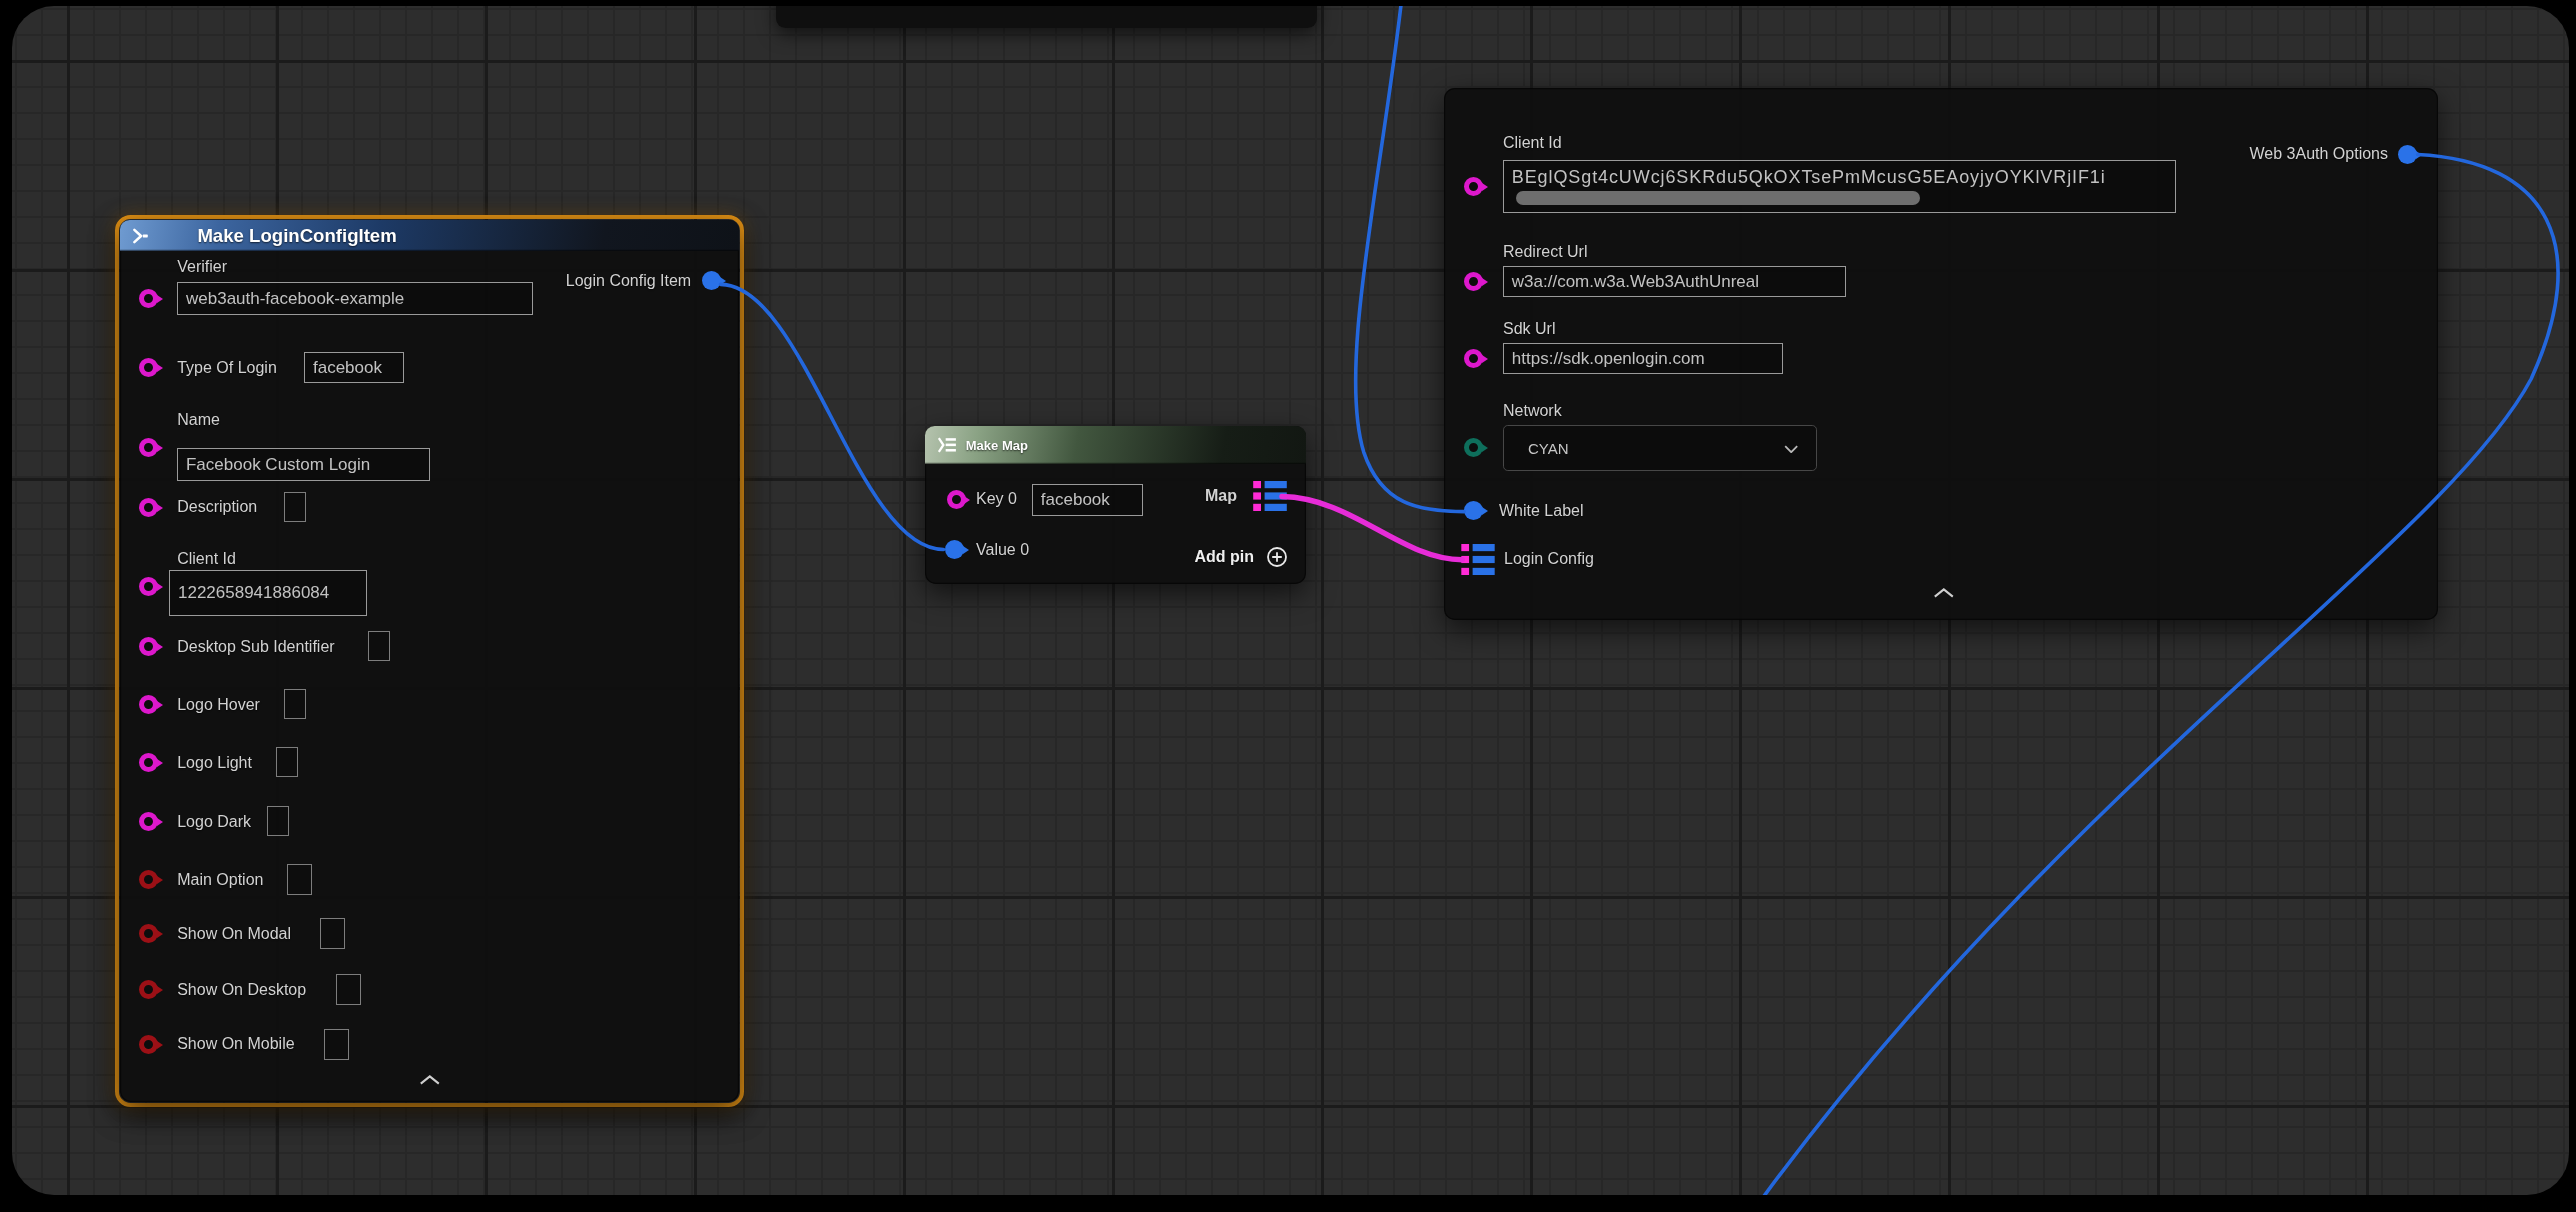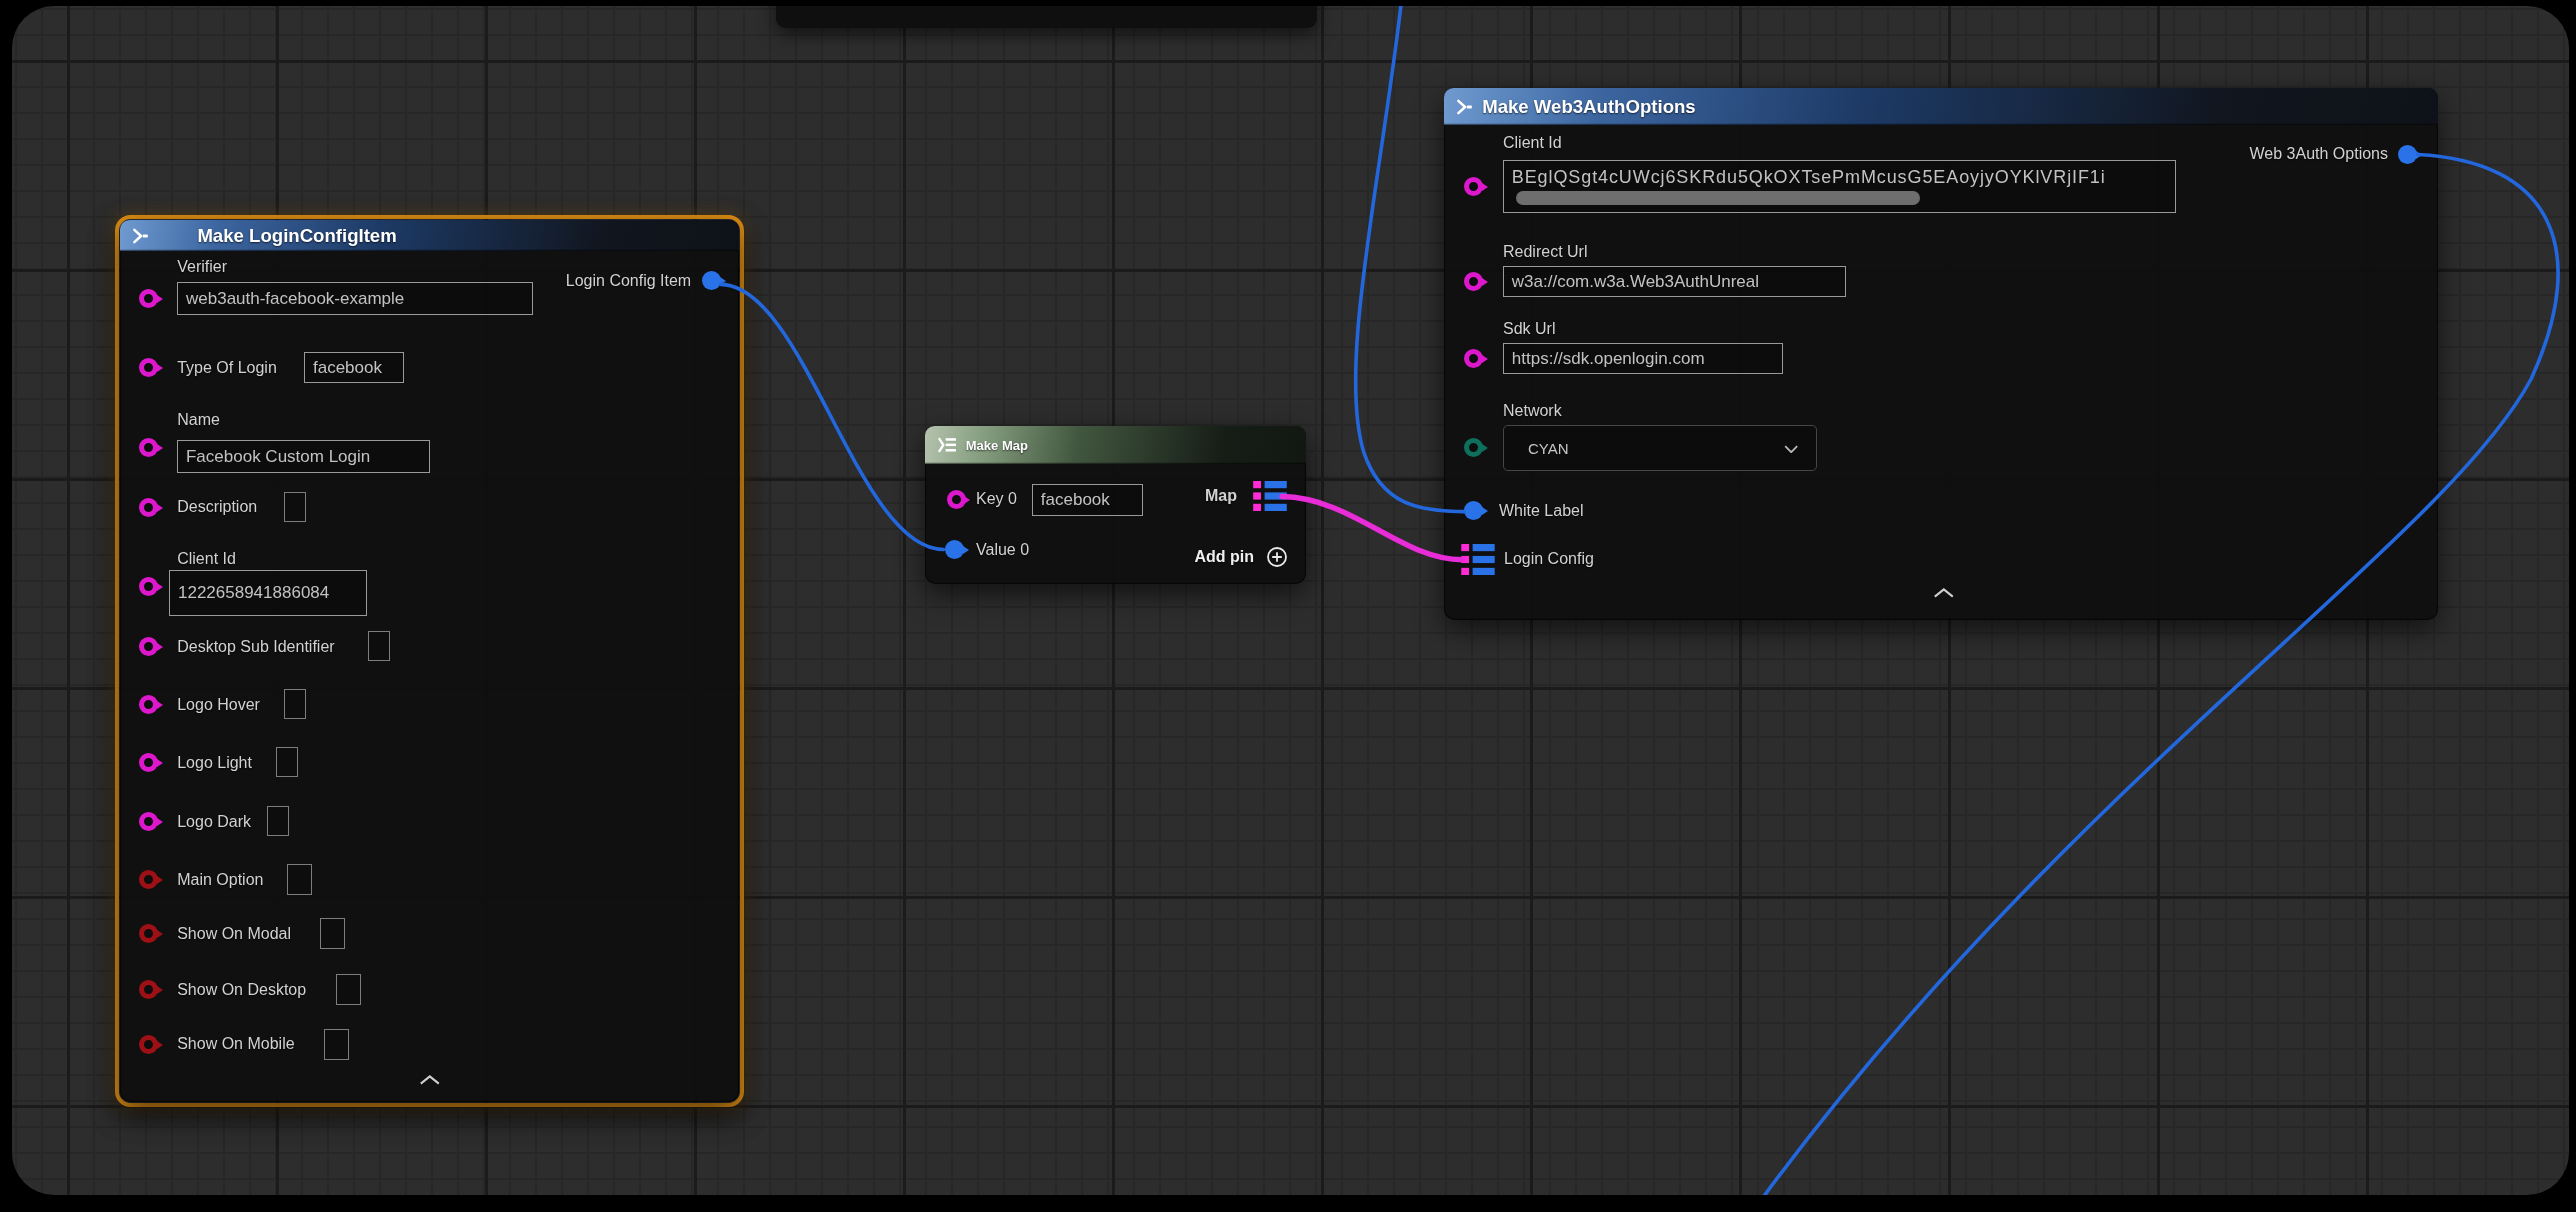--- a/index.html
+++ b/index.html
@@ -75,21 +75,21 @@
 
         <div class="lbl" style="left:57px;top:38px;">Verifier</div>
         <div class="inbox" style="left:57px;top:62px;width:356px;height:33px;">web3auth-facebook-example</div>
         <div class="pin ring pc-str" style="left:19px;top:69px;"></div>
 
         <div class="lbl" style="left:57px;top:139px;">Type Of Login</div>
         <div class="inbox" style="left:184px;top:132px;width:100px;height:31px;">facebook</div>
         <div class="pin ring pc-str" style="left:19px;top:138px;"></div>
 
         <div class="lbl" style="left:57px;top:191px;">Name</div>
-        <div class="inbox" style="left:57px;top:220px;width:253px;height:33px;">Facebook Custom Login</div>
+        <div class="inbox" style="left:57px;top:228px;width:253px;height:33px;">Facebook Custom Login</div>
         <div class="pin ring pc-str" style="left:19px;top:218px;"></div>
 
         <div class="lbl" style="left:57px;top:278px;">Description</div>
         <div class="emptybox" style="left:164px;top:272px;width:21.6px;height:30px;"></div>
         <div class="pin ring pc-str" style="left:19px;top:278px;"></div>
 
         <div class="lbl" style="left:57px;top:330px;">Client Id</div>
         <div class="inbox" style="left:49px;top:350px;width:198px;height:46px;">1222658941886084</div>
         <div class="pin ring pc-str" style="left:19px;top:357px;"></div>
 
@@ -168,29 +168,20 @@
       <div class="lbl addpin-label" style="right:52px;top:122px;">Add pin</div>
       <div style="position:absolute;left:340px;top:119px;">
         <svg width="24" height="24" viewBox="0 0 40 40">
             <circle cx="20" cy="20" r="15" fill="none" stroke="#e8e8e8" stroke-width="3"></circle>
             <path d="M20 12v16M12 20h16" stroke="#e8e8e8" stroke-width="3"></path>
           </svg>
       </div>
     </div>
 
     <div class="node" style="left:1432px;top:82px;width:994px;height:532px;">
-      <div class="header blue" style="height:37px;">
-        <span class="hicon">
-          <svg width="19" height="16" viewBox="0 0 34 28">
-              <path d="M6 3 L18 14 L6 25" fill="none" stroke="#fff" stroke-width="4.5" stroke-linecap="round" stroke-linejoin="round"></path>
-              <rect x="21" y="11.5" width="9" height="5" rx="1" fill="#fff"></rect>
-            </svg>
-        </span>
-        <span class="title" style="font-size:18.6px;">Make Web3AuthOptions</span>
-      </div>
 
       <div class="lbl" style="right:50px;top:57px;">Web 3Auth Options</div>
       <div class="pin filled pc-struct" style="left:954px;top:57px;"></div>
 
       <div class="lbl" style="left:59px;top:46px;">Client Id</div>
       <div class="inbox" style="left:59px;top:72px;width:673px;height:53px;align-items:flex-start;padding-top:6px;font-size:18px;letter-spacing:0.9px;">BEglQSgt4cUWcj6SKRdu5QkOXTsePmMcusG5EAoyjyOYKlVRjIF1i</div>
       <div class="scrollbar" style="left:72px;top:103px;width:404px;height:14.4px;"></div>
       <div class="pin ring pc-str" style="left:20.4px;top:89px;"></div>
 
       <div class="lbl" style="left:59px;top:155px;">Redirect Url</div>

